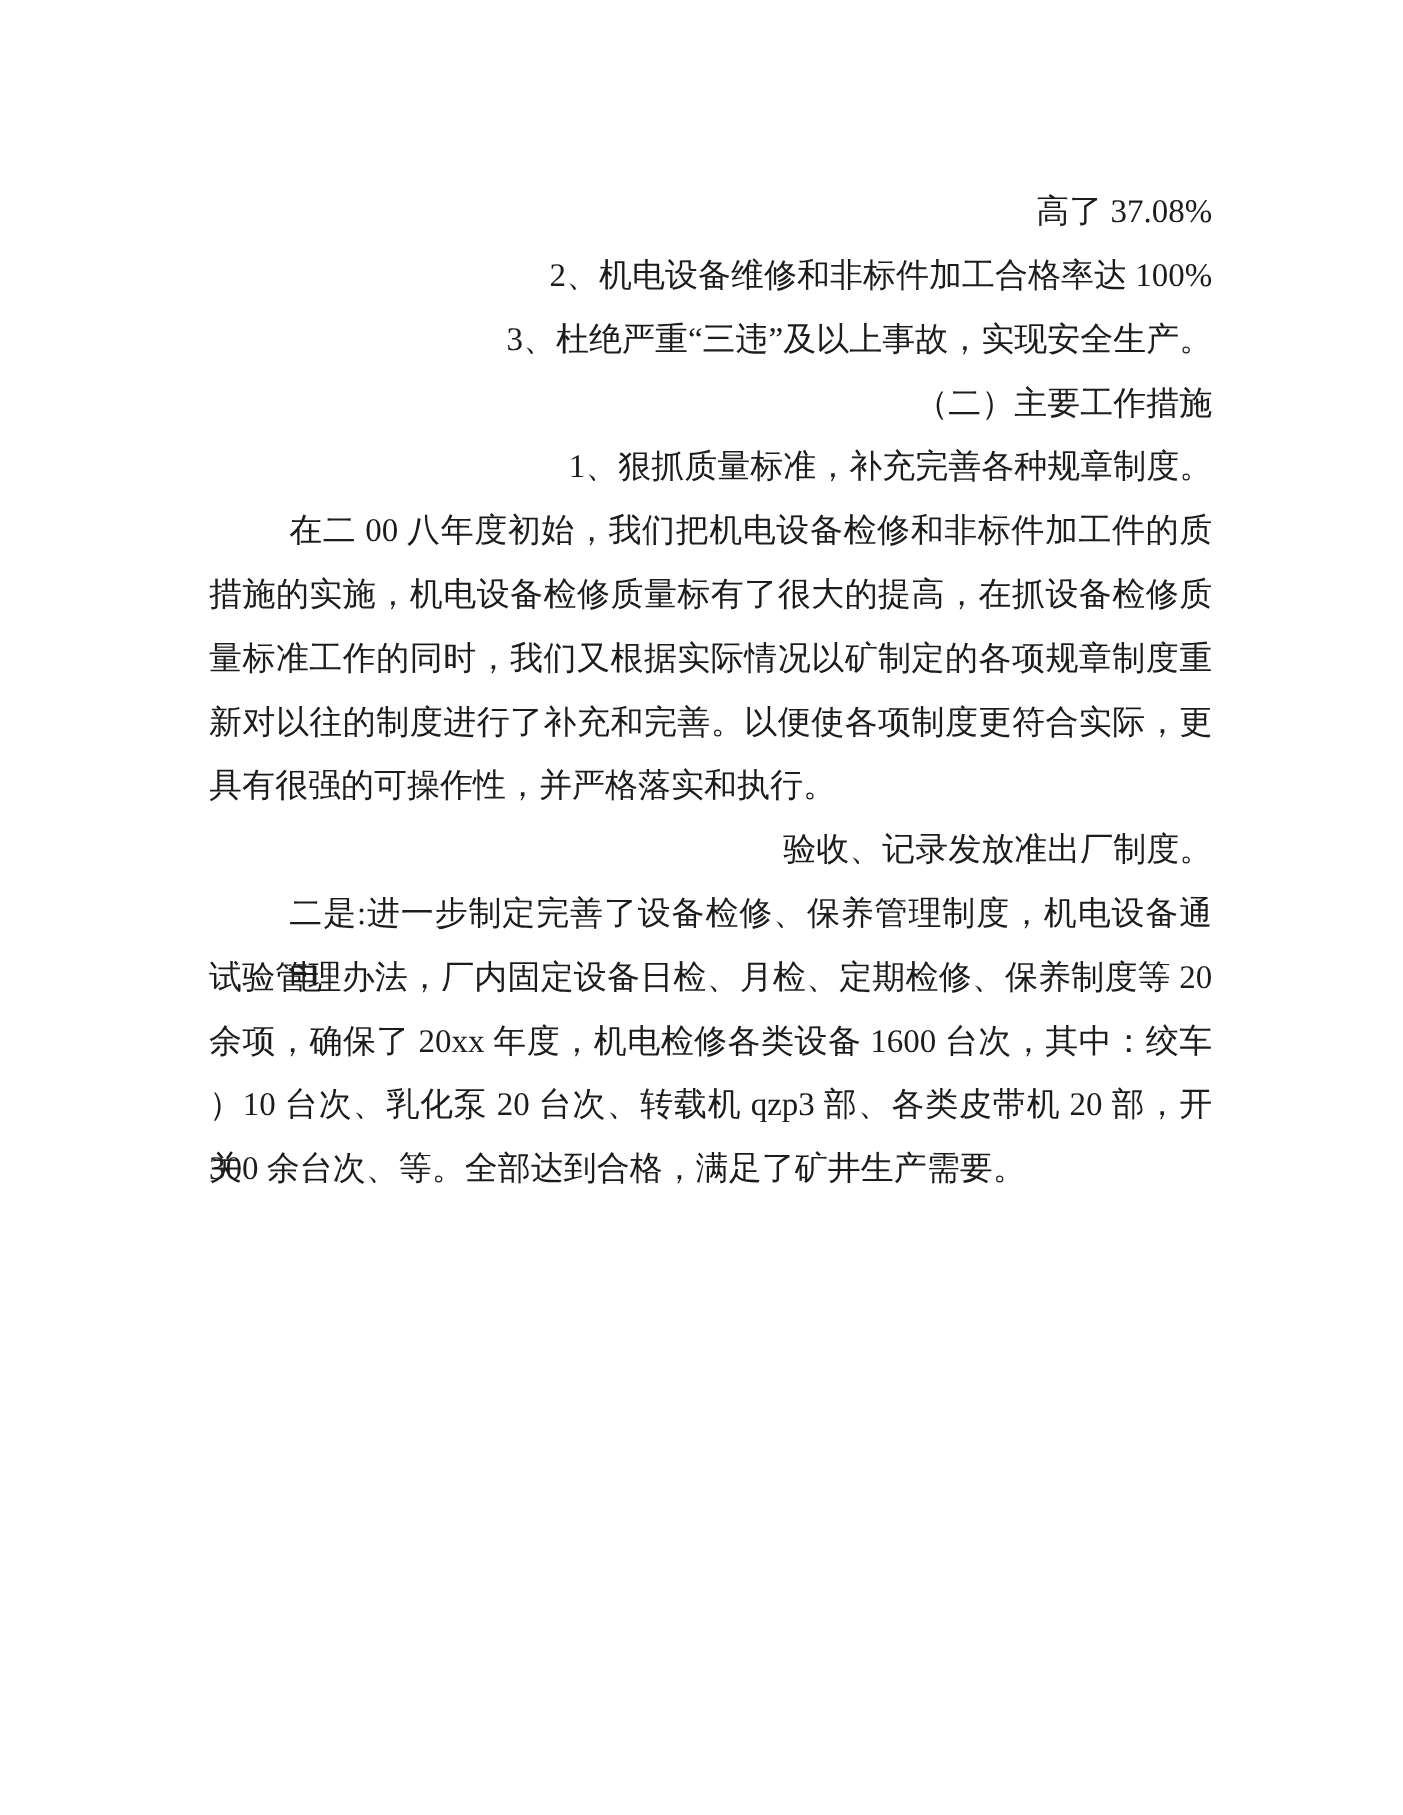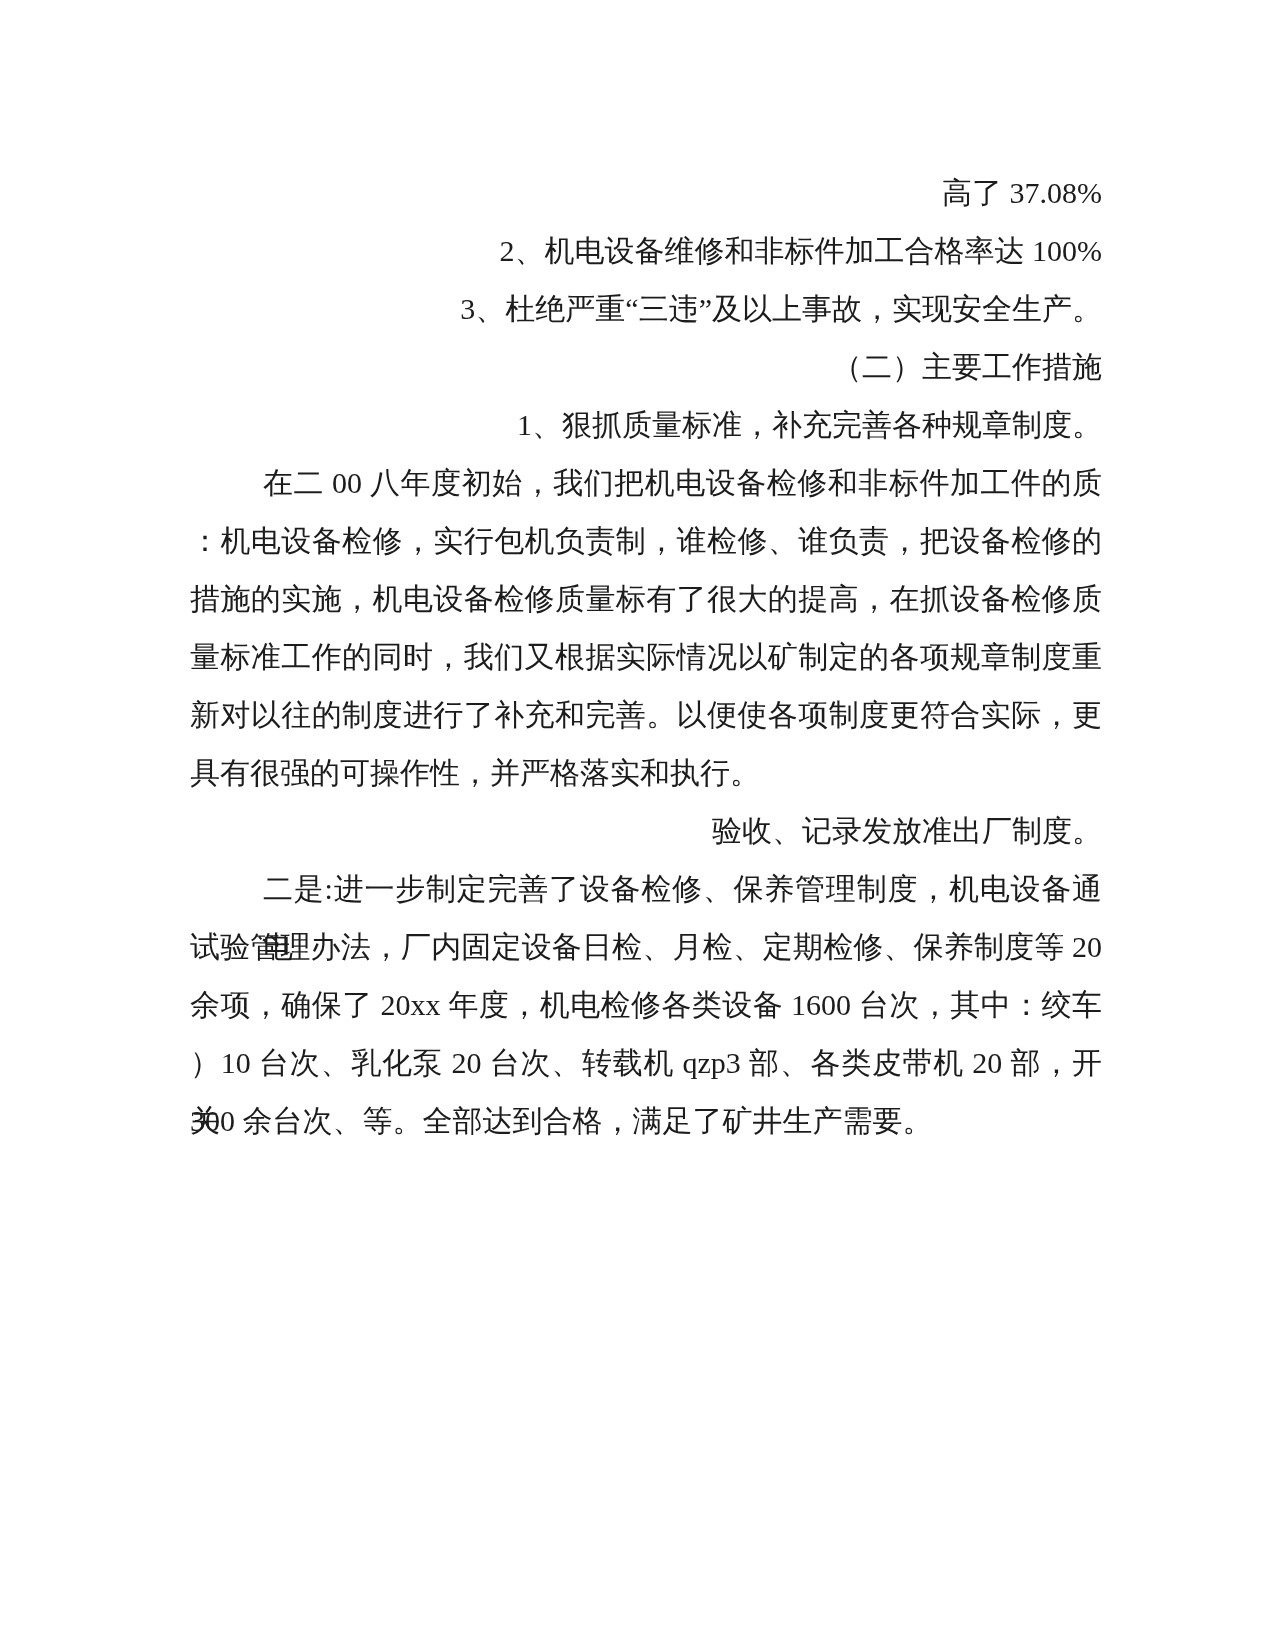--- a/index.html
+++ b/index.html
@@ -45,21 +45,20 @@
 <body>
 
 <div class="page">
   <div class="doc-body">
     <div class="line indent">高了 37.08%</div>
     <div class="line indent">2、机电设备维修和非标件加工合格率达 100%</div>
     <div class="line indent">3、杜绝严重“三违”及以上事故，实现安全生产。</div>
     <div class="line indent">（二）主要工作措施</div>
     <div class="line indent">1、狠抓质量标准，补充完善各种规章制度。</div>
     <div class="line indent justify">在二 00 八年度初始，我们把机电设备检修和非标件加工件的质</div>
-    <div class="line justify">：机电设备检修，实行包机负责制，谁检修、谁负责，把设备检修的</div>
     <div class="line justify">措施的实施，机电设备检修质量标有了很大的提高，在抓设备检修质</div>
     <div class="line justify">量标准工作的同时，我们又根据实际情况以矿制定的各项规章制度重</div>
     <div class="line justify">新对以往的制度进行了补充和完善。以便使各项制度更符合实际，更</div>
     <div class="line">具有很强的可操作性，并严格落实和执行。</div>
     <div class="line indent">验收、记录发放准出厂制度。</div>
     <div class="line indent justify">二是:进一步制定完善了设备检修、保养管理制度，机电设备通电</div>
     <div class="line justify">试验管理办法，厂内固定设备日检、月检、定期检修、保养制度等 20</div>
     <div class="line justify">余项，确保了 20xx 年度，机电检修各类设备 1600 台次，其中：绞车</div>
     <div class="line justify">）10 台次、乳化泵 20 台次、转载机 qzp3 部、各类皮带机 20 部，开关</div>
     <div class="line">300 余台次、等。全部达到合格，满足了矿井生产需要。</div>

